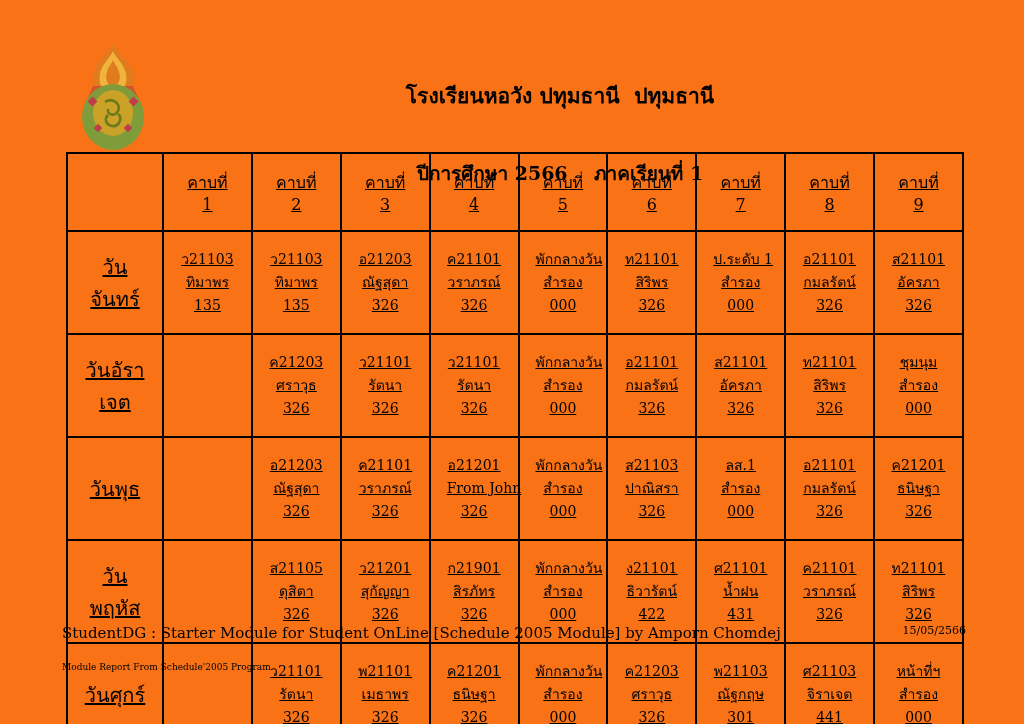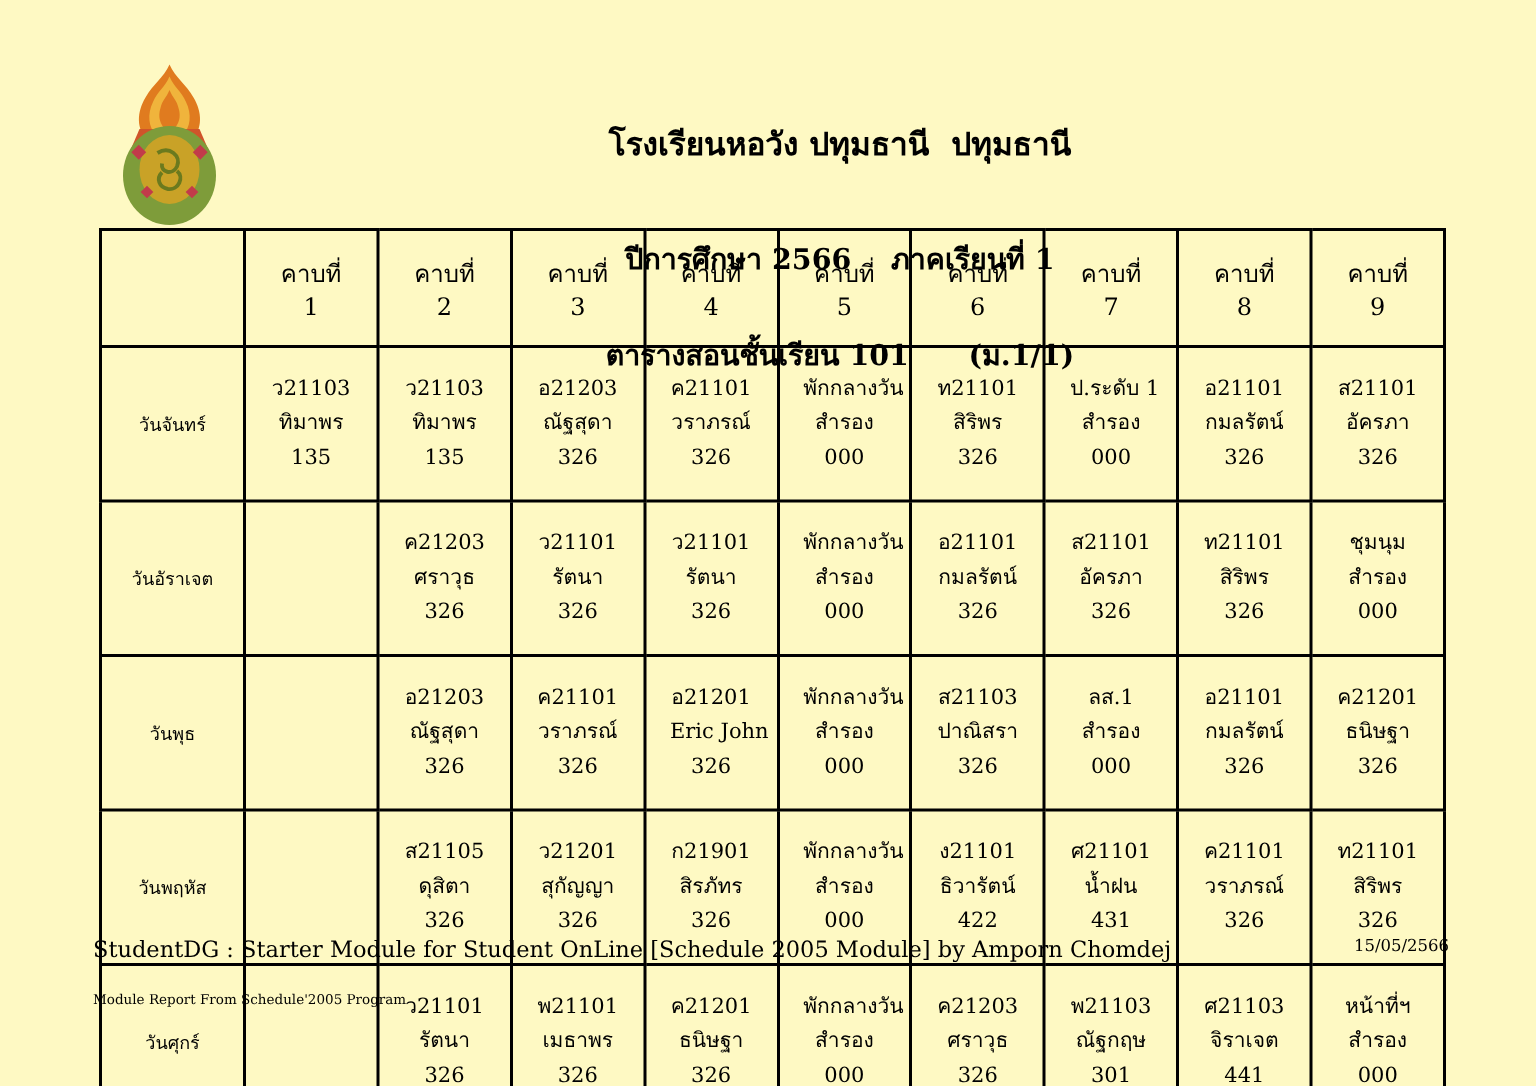--- a/index.html
+++ b/index.html
@@ -1,21 +1,21 @@
 <!DOCTYPE html>
 <html><head>
 <meta charset="utf-8">
 <style>
   * { margin: 0; padding: 0; box-sizing: border-box; }
   html, body { background: #e8e8e8; }
   .page {
     position: relative;
     width: 1024px;
     height: 724px;
-    background: #fef9c3;
+    background: #f97316;
     color: #000;
     font-family: "DejaVu Serif", "Liberation Serif", serif;
     overflow: hidden;
     margin: 0 auto;
   }
   .logo {
     position: absolute;
     left: 60px;
     top: 42px;
     width: 106px;
@@ -41,27 +41,28 @@
     width: 898px;
     border-collapse: collapse;
     table-layout: fixed;
     text-align: center;
     font-family: "DejaVu Serif", "Liberation Serif", serif;
   }
   table.schedule th, table.schedule td {
     border: 2px solid #000;
     font-weight: normal;
     padding: 16px;
+    text-decoration: underline;
   }
   table.schedule thead th {
     height: 50px;
     font-size: 16px;
   }
   table.schedule tbody th {
-    font-size: 12px;
+    font-size: 20px;
     border-radius: 23px;
   }
   table.schedule tbody tr { height: 79px; }
   table.schedule td { vertical-align: middle; font-size: 14px; }
   table.schedule td div { line-height: 23px; white-space: pre; }
   .col-day { width: 96px; }
   .footer-line {
     position: absolute;
     left: 62px;
     top: 624px;
@@ -105,21 +106,20 @@
       <rect x="26" y="56" width="7" height="7" transform="rotate(45 29.5 59.5)" fill="#c23b4a"></rect>
       <rect x="67" y="56" width="7" height="7" transform="rotate(45 70.5 59.5)" fill="#c23b4a"></rect>
       <rect x="32" y="83" width="6" height="6" transform="rotate(45 35 86)" fill="#c23b4a"></rect>
       <rect x="62" y="83" width="6" height="6" transform="rotate(45 65 86)" fill="#c23b4a"></rect>
     </svg>
   </div>
 
   <div class="header-block">
     <div class="header-line1">โรงเรียนหอวัง ปทุมธานี  ปทุมธานี</div>
     <div class="header-line2">ปีการศึกษา 2566    ภาคเรียนที่ 1</div>
-    <div class="header-line3">ตารางสอนชั้นเรียน 101      (ม.1/1)</div>
   </div>
 
   <table class="schedule">
     <colgroup>
       <col class="col-day">
       <col>
         <col>
         <col>
         <col>
         <col>
@@ -253,21 +253,21 @@
             <div>ณัฐสุดา</div>
             <div>326</div>
           </td>
           <td>
             <div>ค21101</div>
             <div>วราภรณ์</div>
             <div>326</div>
           </td>
           <td>
             <div>อ21201</div>
-            <div>Eric John</div>
+            <div>From John</div>
             <div>326</div>
           </td>
           <td>
             <div>พักกลางวัน</div>
             <div>สำรอง</div>
             <div>000</div>
           </td>
           <td>
             <div>ส21103</div>
             <div>ปาณิสรา</div>

